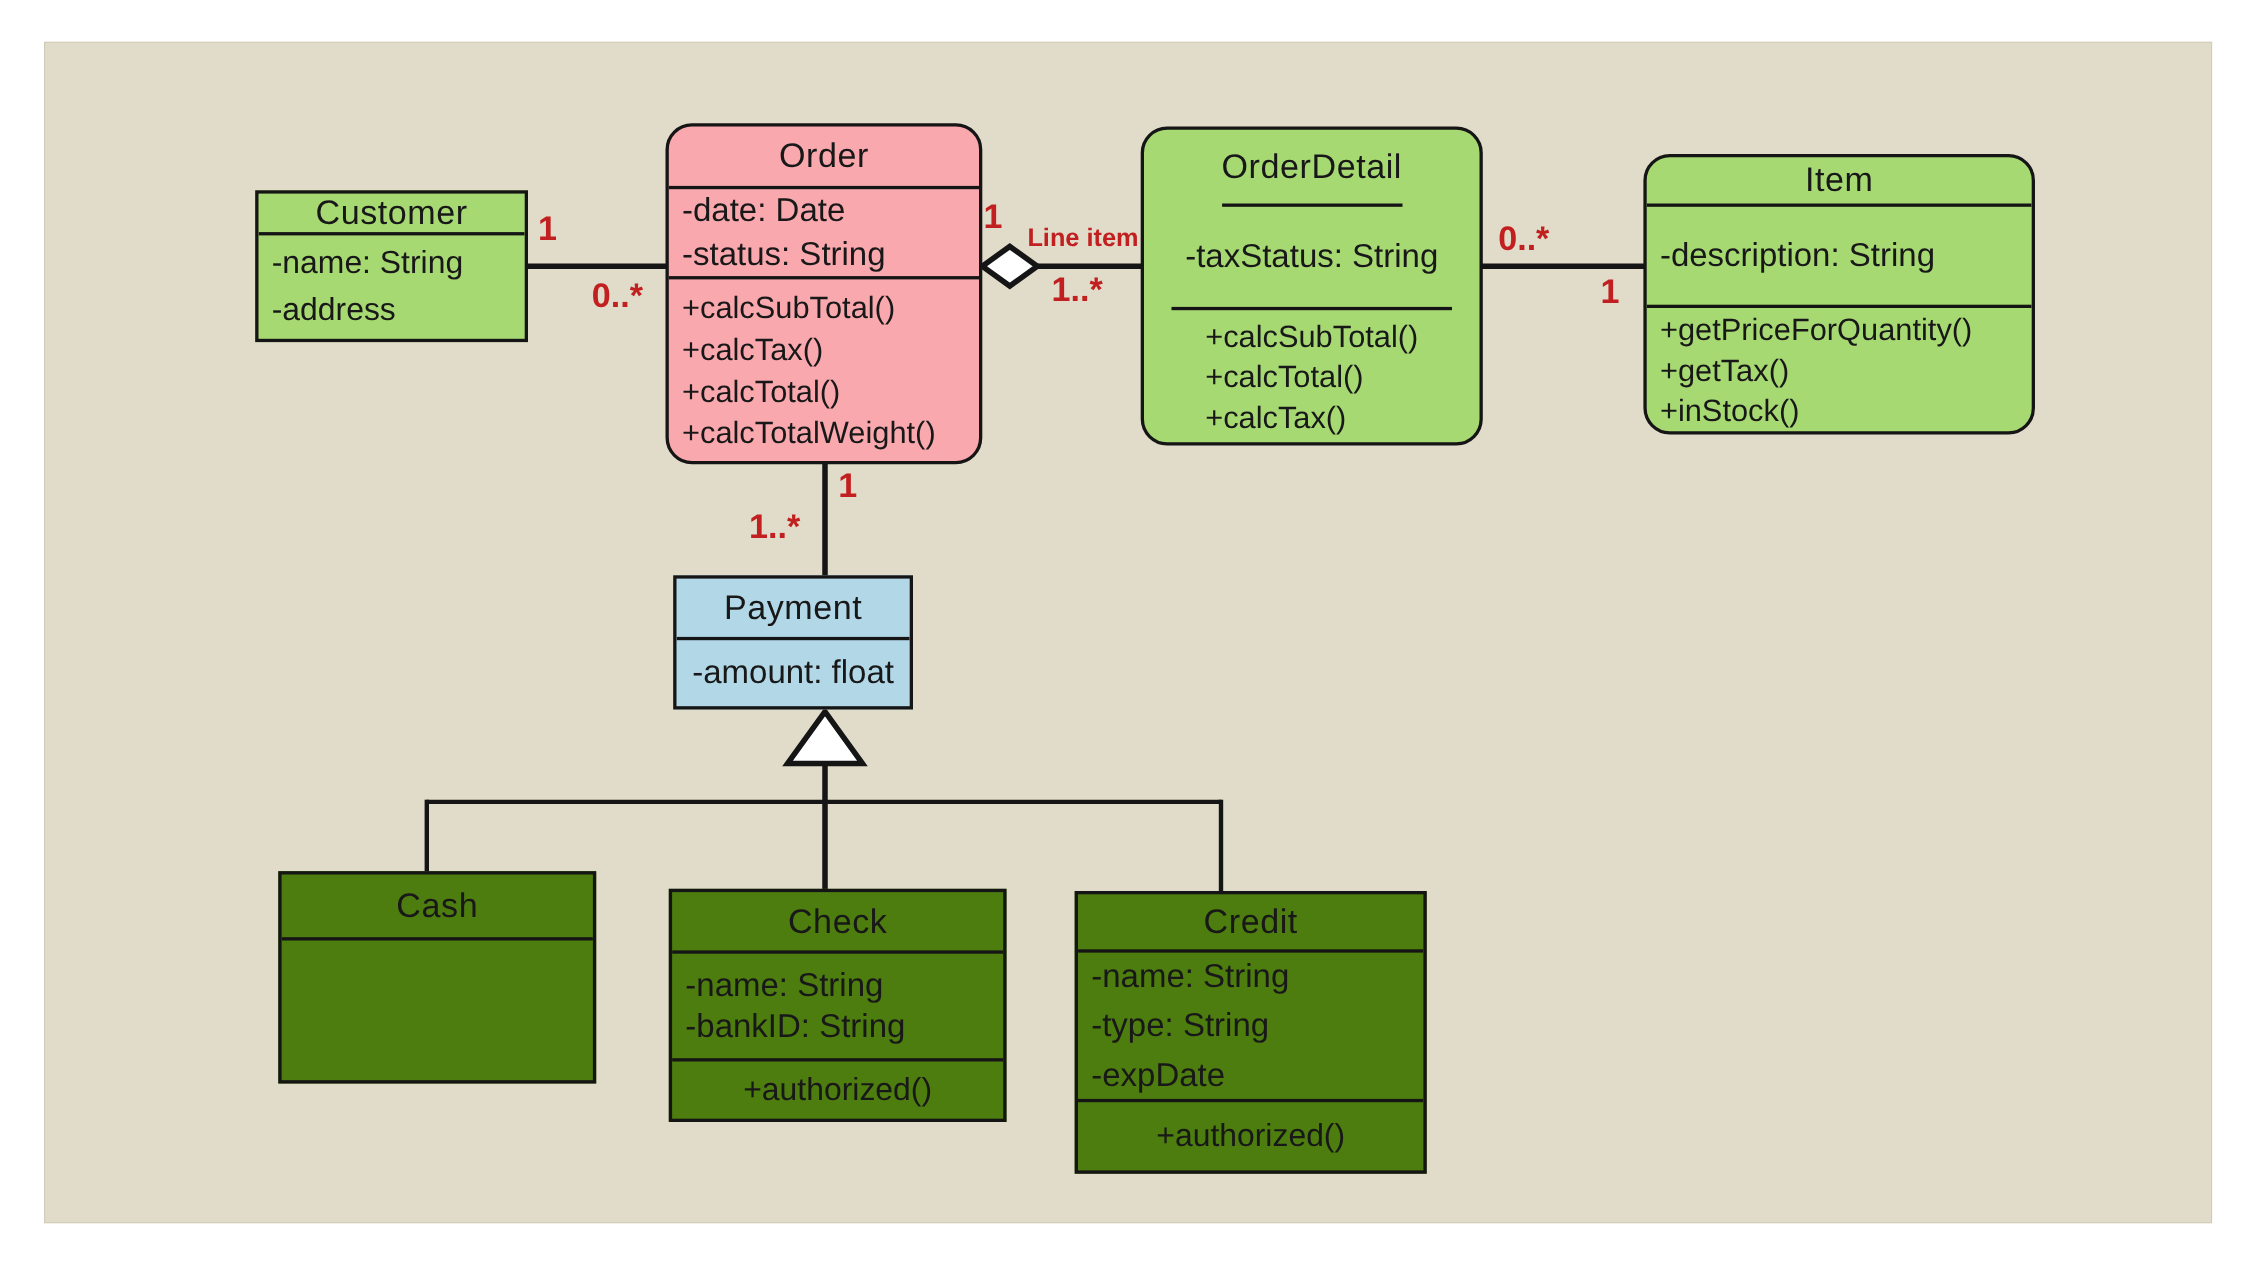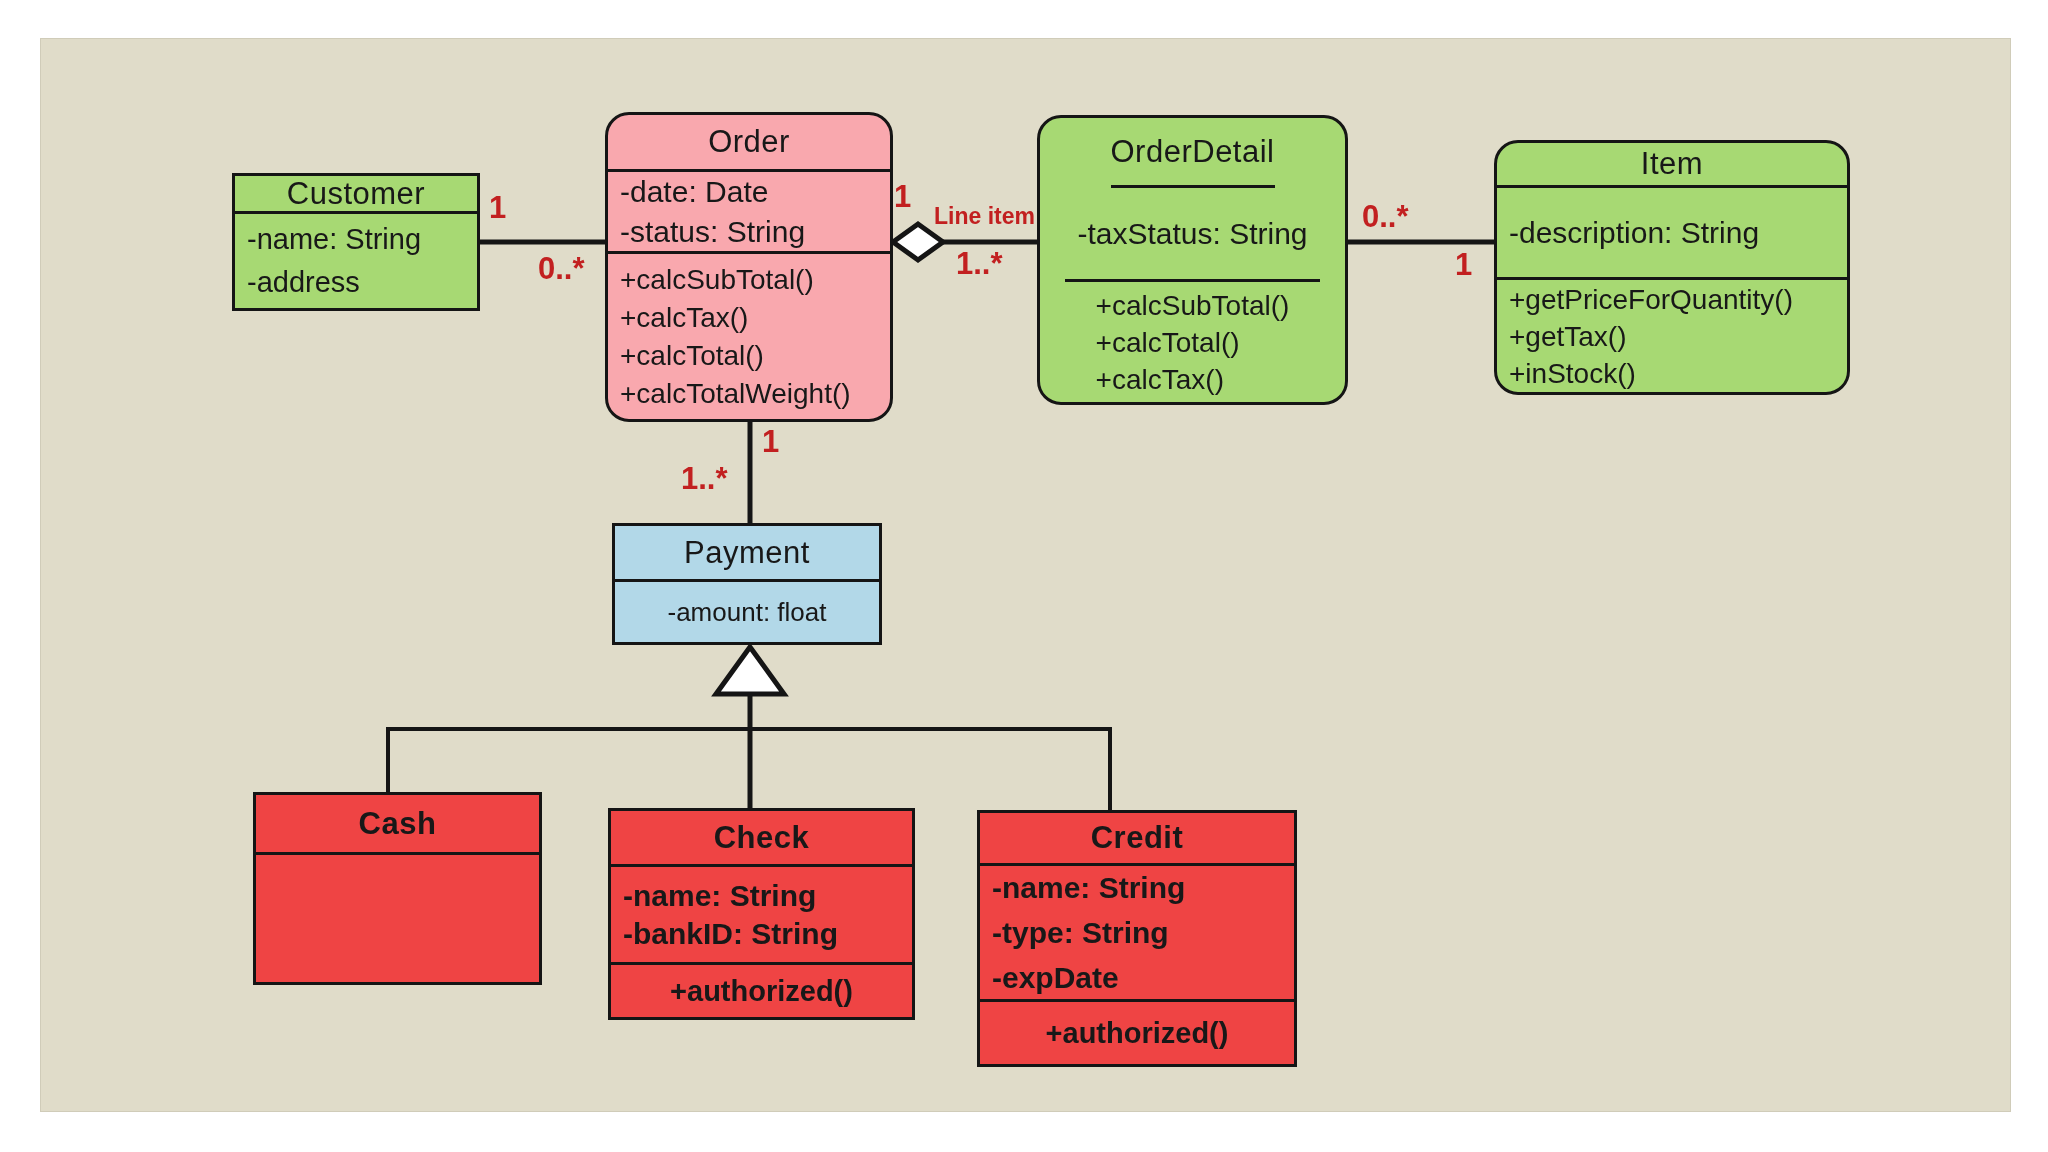--- a/index.html
+++ b/index.html
@@ -8,21 +8,21 @@
   .panel{position:absolute;left:40px;top:38px;right:37px;bottom:40px;
          background:#e0dcc9;border:1px solid #d0ccb9;}
   .wires{position:absolute;left:0;top:0;width:2048px;height:1152px;pointer-events:none;}
 
   .box{position:absolute;display:flex;flex-direction:column;box-sizing:border-box;
        border:3px solid #151515;overflow:hidden;}
   .rnd{border-radius:24px;}
   .green{background:#a7d973;}
   .pink{background:#f9a8ae;}
   .blue{background:#b2d8e8;}
-  .yellow{background:#ef4444;font-weight:bold;}
+  .yellow{background:#4d7c0f;}
 
   .ttl{box-sizing:border-box;flex:0 0 auto;display:flex;align-items:center;justify-content:center;
        border-bottom:3px solid #151515;font-size:31px;letter-spacing:0.5px;}
   .sec{box-sizing:border-box;display:flex;flex-direction:column;justify-content:center;
        padding:0 12px;font-size:29px;}
   .sec.mid{border-bottom:3px solid #151515;}
   .sec.grow{flex:1 1 auto;}
   .sec.ctr{text-align:center;padding:0 6px;}
   .ln{white-space:nowrap;}
   .ln.wrap{white-space:normal;}
@@ -88,23 +88,23 @@
     <div class="sec mid" style="height:92px;line-height:43px;font-size:30px">
       <div class="ln">-description: String</div>
     </div>
     <div class="sec grow" style="line-height:37px;font-size:28px">
       <div class="ln">+getPriceForQuantity()</div>
       <div class="ln">+getTax()</div>
       <div class="ln">+inStock()</div>
     </div>
   </div>
 
-  <div class="box blue" style="left:612px;top:523px;width:270px;height:122px;">
+  <div class="box blue" style="left:612px;top:523px;width:218px;height:122px;">
     <div class="ttl" style="height:56px">Payment</div>
-    <div class="sec grow ctr" style="line-height:40px;font-size:26px">
+    <div class="sec grow ctr" style="line-height:40px;font-size:30px">
       <div class="ln">-amount: float</div>
     </div>
   </div>
 
   <div class="box yellow" style="left:253px;top:792px;width:289px;height:193px;">
     <div class="ttl" style="height:60px">Cash</div>
   </div>
 
   <div class="box yellow" style="left:608px;top:808px;width:307px;height:212px;">
     <div class="ttl" style="height:56px">Check</div>

